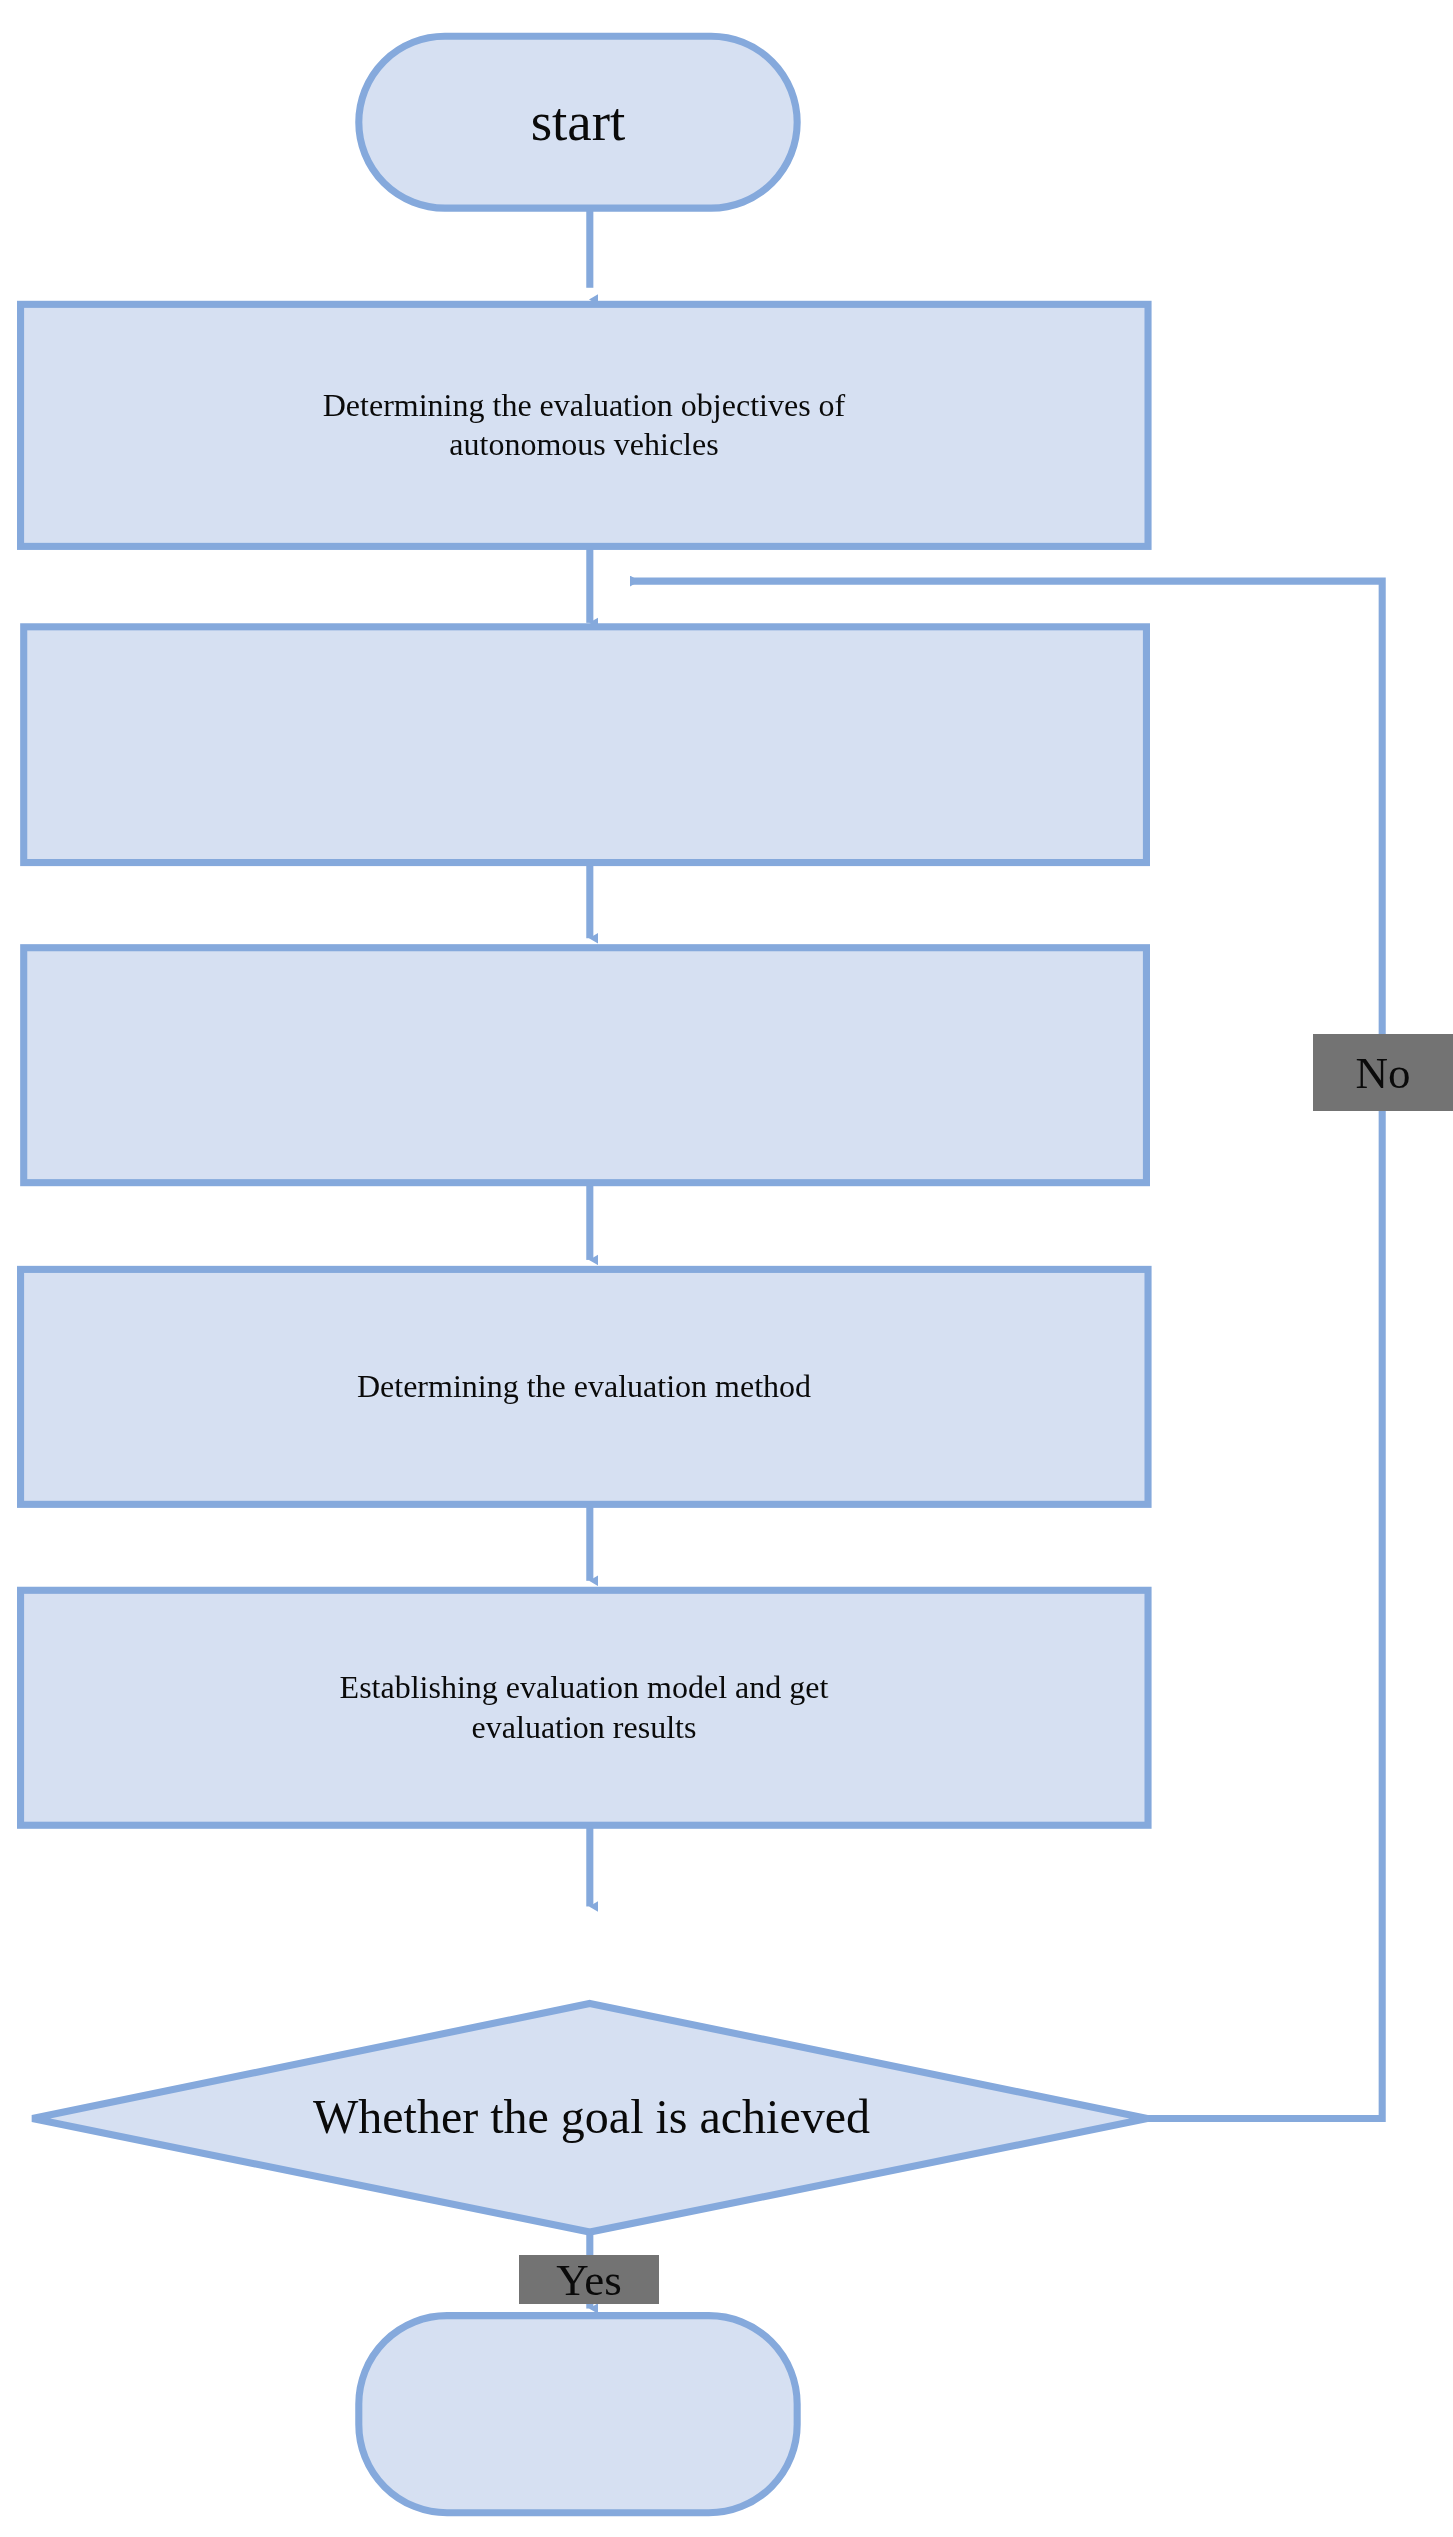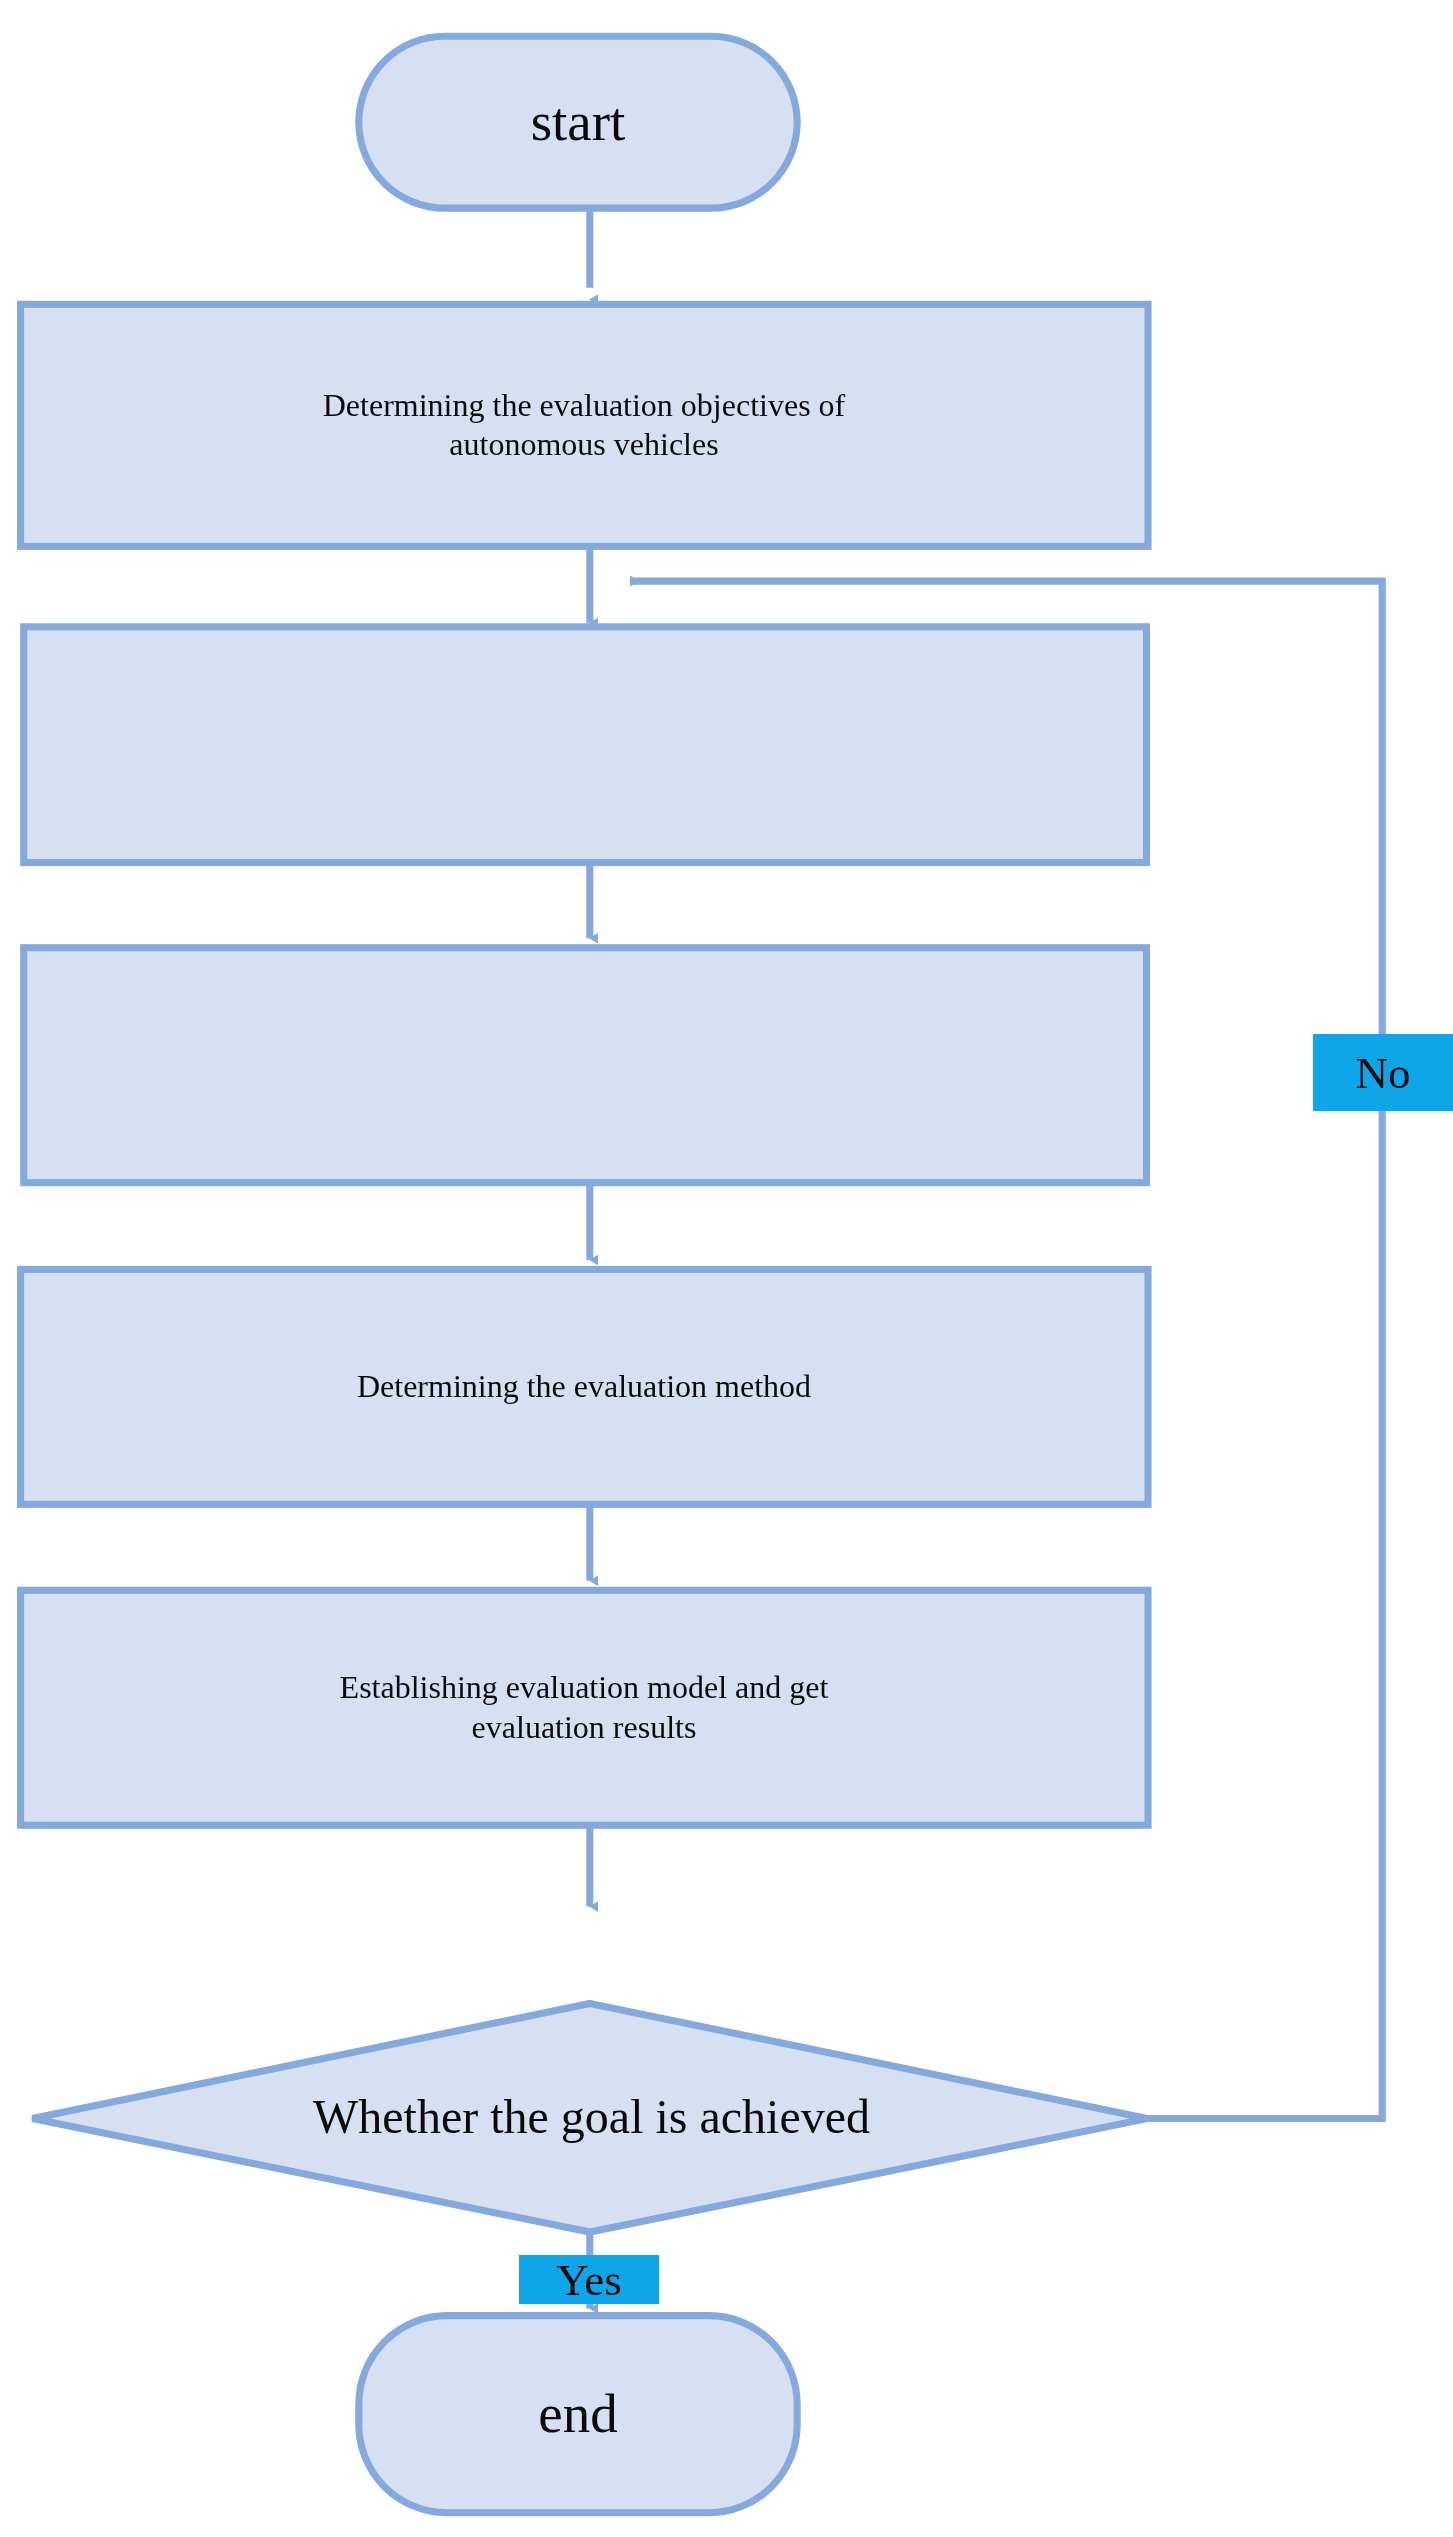--- a/index.html
+++ b/index.html
@@ -18,21 +18,21 @@
     pointer-events:none;
   }
   .t-terminal{font-size:55px;}
   .t-process{font-size:32px;}
   .t-decision{font-size:48px;}
   .t-edgelabel{font-size:45px;}
   .edge-label{
     position:absolute;
     display:flex;align-items:center;justify-content:center;
     color:#0a0a0a;
-    background:#0ea5e9;
+    background:#737373;
     font-family:"Liberation Serif","DejaVu Serif",serif;
   }
 </style>
 </head>
 <body>
 
 <div id="flow-root">
 
   <svg class="layer" viewBox="0 0 1844 3219" xmlns="http://www.w3.org/2000/svg">
     <defs>
@@ -91,20 +91,19 @@
 
 
 
   <div class="nodetext t-process" style="left:36px;top:1269px;width:1096px;height:235px;">Determining the evaluation method</div>
 
   <div class="nodetext t-decision" style="left:158px;top:2057px;width:867px;height:121px;">Whether the goal is achieved</div>
 
   <div class="nodetext t-process" style="left:36px;top:1590px;width:1096px;height:235px;">Establishing evaluation model and get
 evaluation results</div>
 
-  <div class="nodetext t-terminal" style="left:359px;top:2315px;width:438px;height:197px;">end</div>
 
   <div class="edge-label t-edgelabel" style="left:1313px;top:1034px;width:140px;height:77px;">No</div>
 
   <div class="edge-label t-edgelabel" style="left:519px;top:2255px;width:140px;height:49px;">Yes</div>
 
 </div>
 
 
 </body></html>

